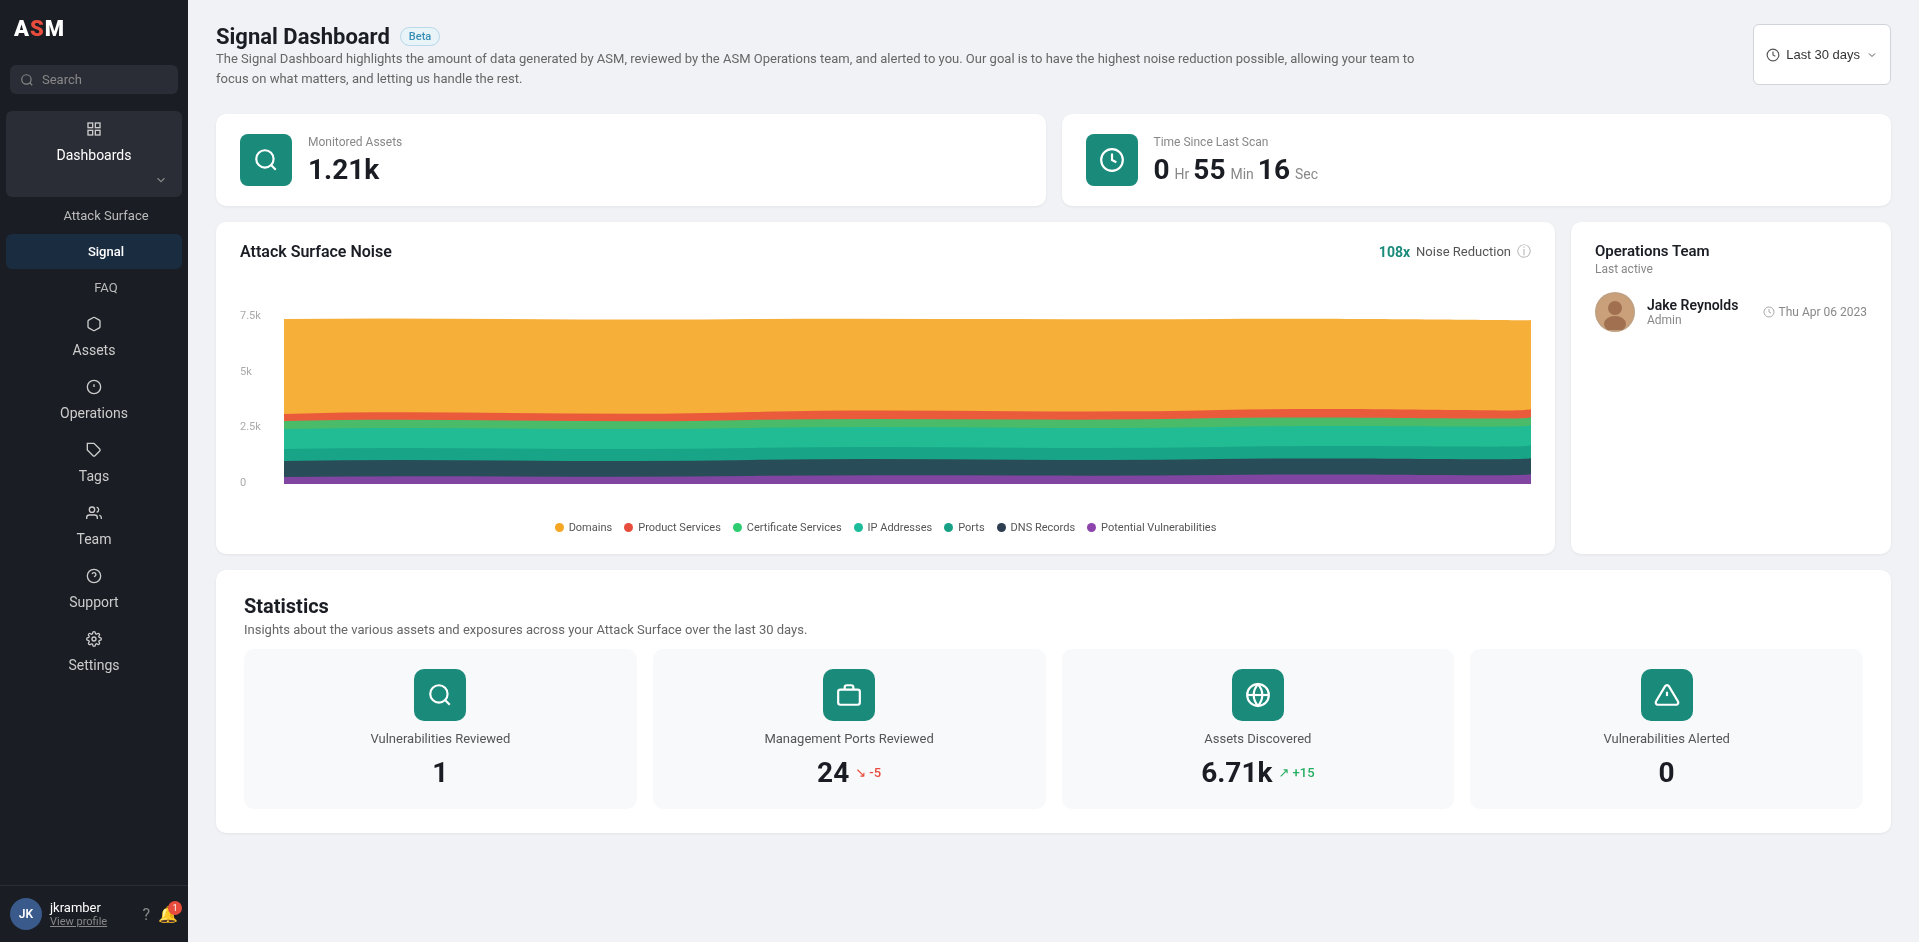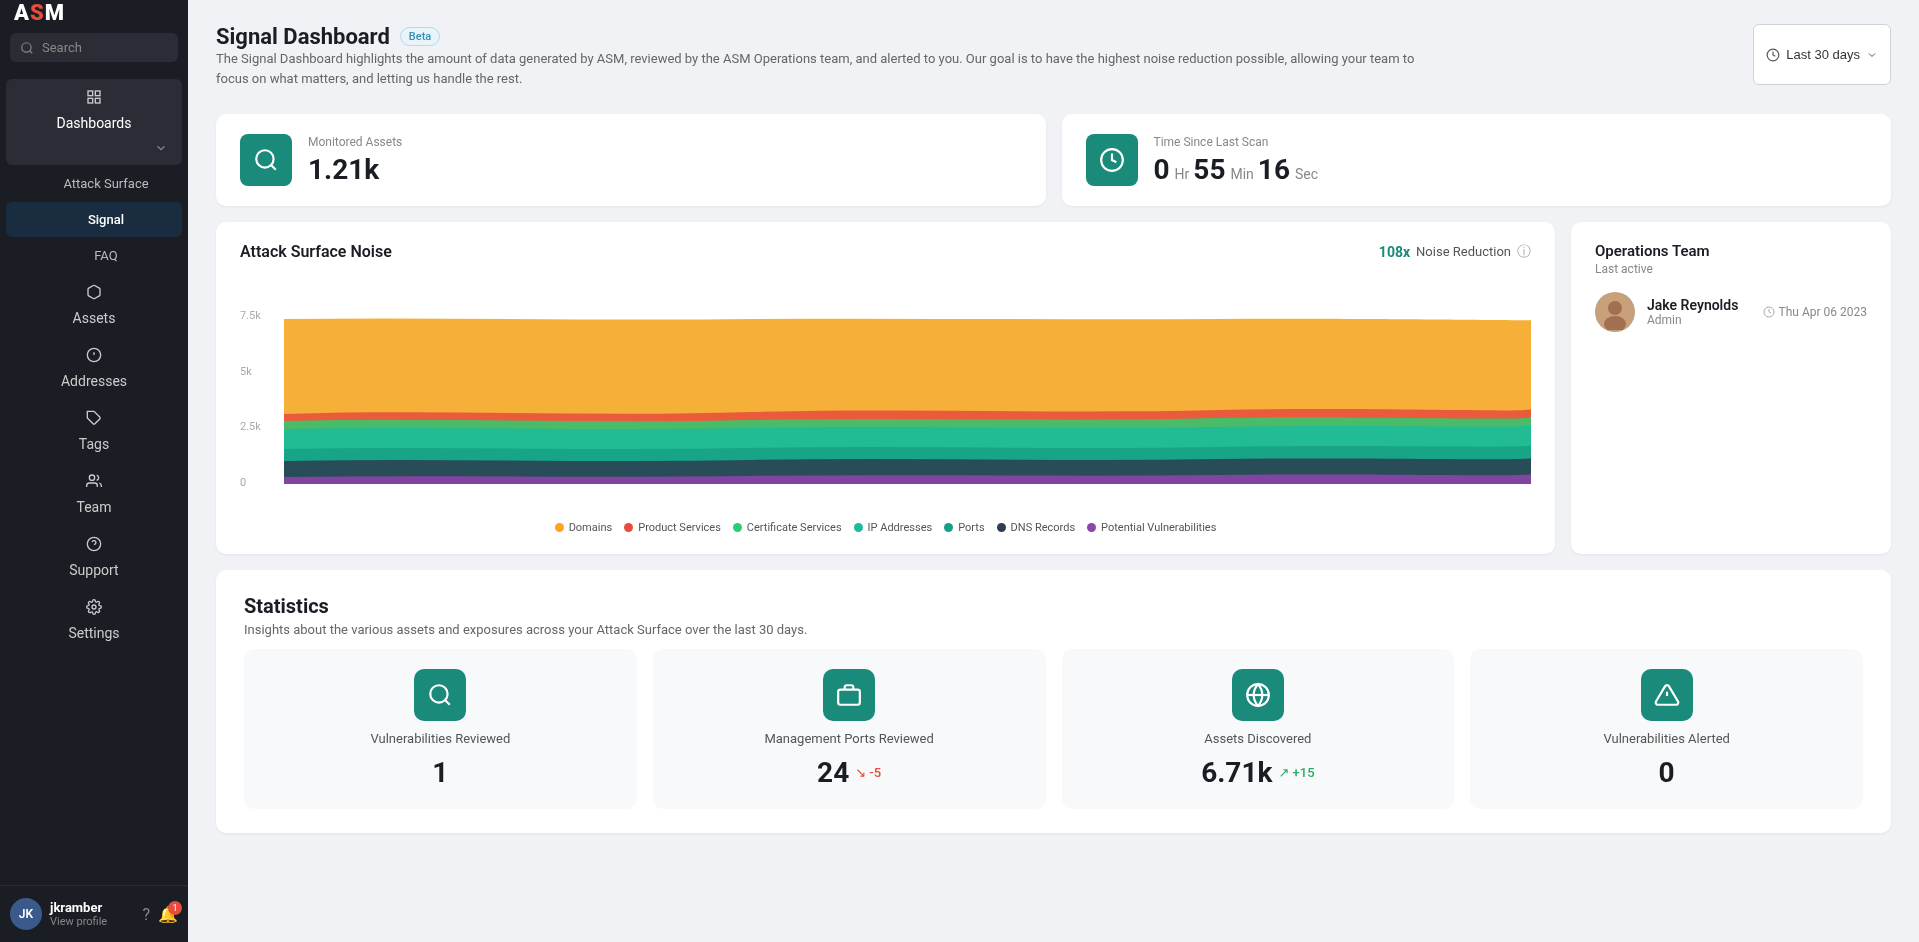--- a/index.html
+++ b/index.html
@@ -9,21 +9,21 @@
     .sidebar {
       width: 188px;
       min-width: 188px;
       background: #1a1d23;
       display: flex;
       flex-direction: column;
       height: 100vh;
       overflow-y: auto;
     }
     .sidebar-logo {
-      padding: 0 14px;
+      padding: 16px 14px;
       display: flex;
       align-items: center;
     }
     .logo-text {
       color: white;
       font-size: 22px;
       font-weight: 900;
       letter-spacing: 1px;
     }
     .logo-text .logo-dash { color: #e74c3c; }
@@ -67,22 +67,22 @@
       gap: 8px;
     }
     .avatar-circle {
       width: 32px; height: 32px;
       border-radius: 50%;
       background: #3a5a8c;
       display: flex; align-items: center; justify-content: center;
       color: white; font-size: 12px; font-weight: 600;
     }
     .footer-user-info { flex: 1; }
-    .footer-username { color: white; font-size: 13px; font-weight: 700; }
-    .footer-view-profile { color: #888; font-size: 11px; }
+    .footer-username { color: white; font-size: 13px; font-weight: 400; }
+    .footer-view-profile { color: #888; font-size: 11px; text-decoration: underline; }
     .footer-icons { display: flex; gap: 8px; align-items: center; }
     .footer-icon { color: #888; cursor: pointer; font-size: 16px; }
     .notif-icon { position: relative; }
     .notif-badge {
       position: absolute; top: -4px; right: -4px;
       background: #e74c3c; color: white;
       border-radius: 50%; width: 14px; height: 14px;
       font-size: 9px; display: flex; align-items: center; justify-content: center;
     }
 
@@ -235,21 +235,21 @@
       </svg>
       <span>Assets</span>
     </div>
 
     <div class="nav-item">
       <svg width="16" height="16" viewBox="0 0 24 24" fill="none" stroke="#ccc" stroke-width="2">
         <circle cx="12" cy="12" r="10"></circle>
           <line x1="12" y1="8" x2="12" y2="12"></line>
           <line x1="12" y1="16" x2="12.01" y2="16"></line>
       </svg>
-      <span>Addresses</span>
+      <span>Operations</span>
     </div>
 
     <div class="nav-item">
       <svg width="16" height="16" viewBox="0 0 24 24" fill="none" stroke="#ccc" stroke-width="2">
         <path d="M20.59 13.41l-7.17 7.17a2 2 0 0 1-2.83 0L2 12V2h10l8.59 8.59a2 2 0 0 1 0 2.82z"></path>
           <line x1="7" y1="7" x2="7.01" y2="7"></line>
       </svg>
       <span>Tags</span>
     </div>
 

